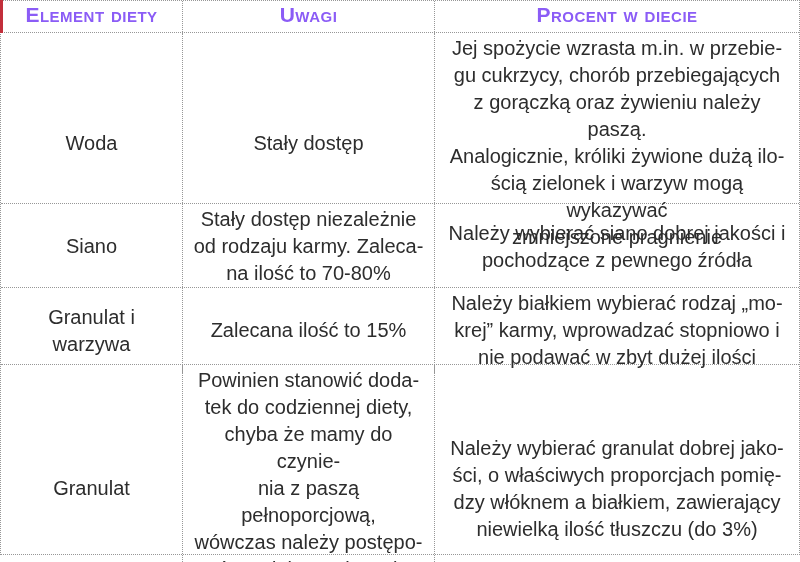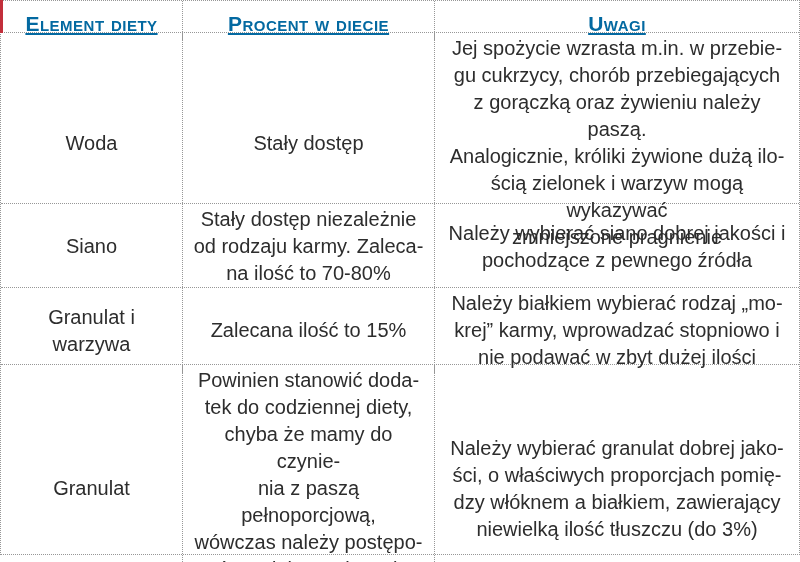--- a/index.html
+++ b/index.html
@@ -29,50 +29,49 @@
     text-align: center;
     padding: 2px 8px;
     color: #2d2d2d;
     font-size: 20px;
     line-height: 1.35;
     white-space: pre-line;
   }
   .t-cell:last-child { border-right: none; }
   .header-row { height: 32px; }
   .header-cell {
-    color: #0369a1;
+    color: #8b5cf6;
     font-weight: bold;
     font-variant: small-caps;
     font-size: 21px;
     letter-spacing: 0.5px;
     white-space: nowrap;
-    padding-top: 9px;
-    text-decoration: underline;
+    padding-top: 0;
   }
   .row-woda     { height: 171px; }
   .row-siano    { height: 84px; }
   .row-zielonki { height: 77px; }
   .row-granulat { height: 189px; }
   .red-edge {
     position: absolute;
     left: -1px; top: -1px;
     width: 3px; height: 33px;
     background: #c22f3b;
   }
 </style>
 </head>
 <body>
 
 <div class="diet-table">
   <div class="red-edge"></div>
 
   <div class="t-row header-row">
     <div class="t-cell header-cell">Element diety</div>
+    <div class="t-cell header-cell">Uwagi</div>
     <div class="t-cell header-cell">Procent w diecie</div>
-    <div class="t-cell header-cell">Uwagi</div>
   </div>
 
   <div class="t-row row-woda">
     <div class="t-cell">Woda</div>
     <div class="t-cell">Stały dostęp</div>
     <div class="t-cell">Jej spożycie wzrasta m.in. w przebie-
 gu cukrzycy, chorób przebiegających
 z gorączką oraz żywieniu należy paszą.
 Analogicznie, króliki żywione dużą ilo-
 ścią zielonek i warzyw mogą wykazywać

